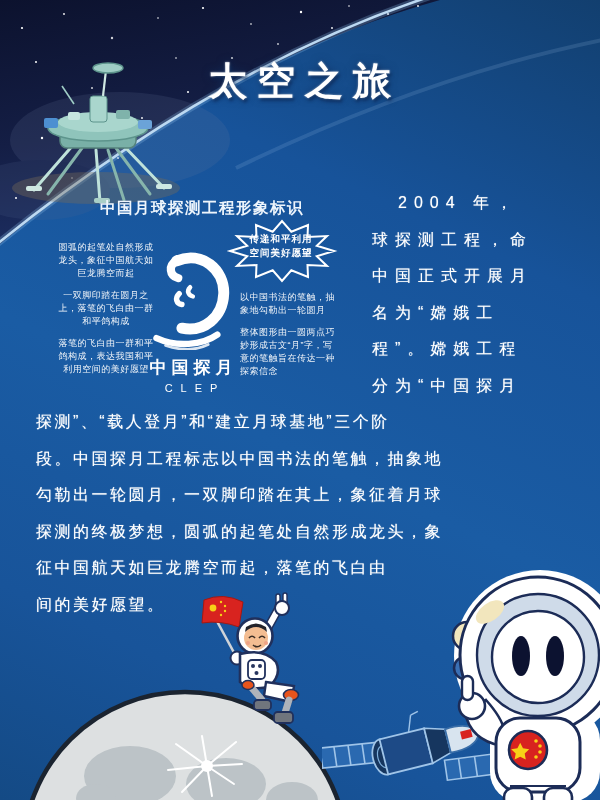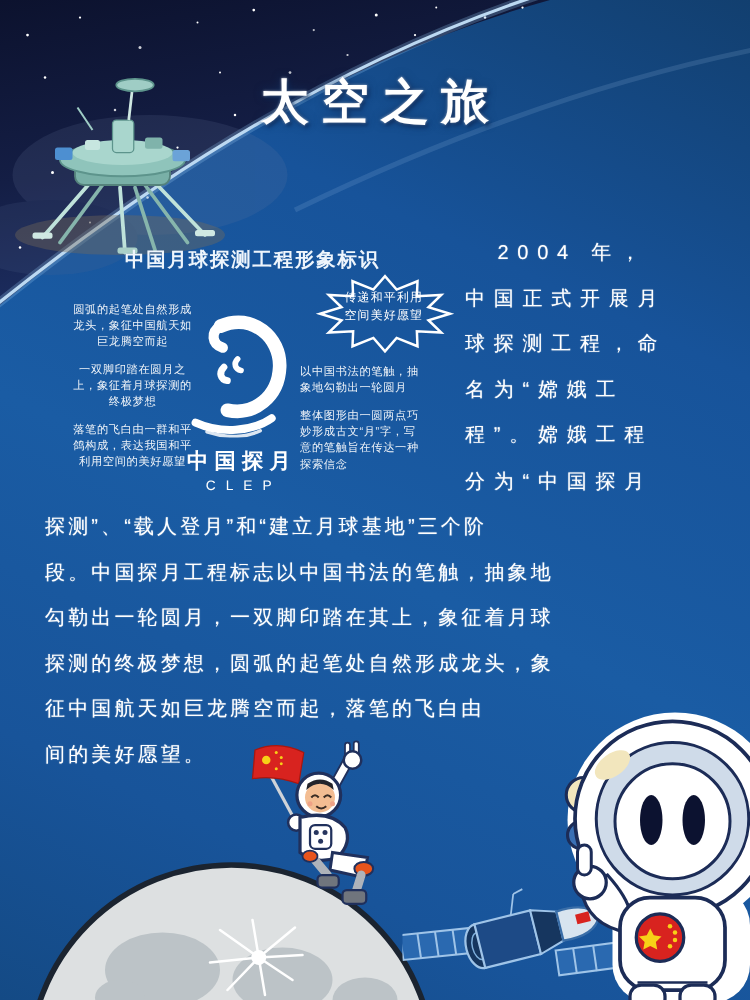--- a/index.html
+++ b/index.html
@@ -25,21 +25,21 @@
   .note{position:absolute;z-index:5;color:rgba(255,255,255,.93);
     font-size:9px;line-height:13px;letter-spacing:.5px;}
   .note p{margin-bottom:9px;}
   .note-left{left:56px;top:241px;width:100px;text-align:center;}
   .note-right{left:240px;top:291px;width:100px;}
 
   .logo-block{position:absolute;left:140px;top:250px;width:102px;z-index:5;text-align:center;color:#fff;}
   .logo-cn{font-size:17px;letter-spacing:5px;text-indent:5px;font-weight:bold;margin-top:2px;}
   .logo-en{font-size:11px;letter-spacing:8px;text-indent:8px;margin-top:3px;}
 
-  .burst{position:absolute;left:250px;top:216px;width:114px;height:72px;z-index:5;}
+  .burst{position:absolute;left:224px;top:216px;width:114px;height:72px;z-index:5;font-weight:bold;}
   .burst-text{position:absolute;left:0;top:16px;width:100%;text-align:center;color:#fff;
     font-size:9.5px;line-height:14px;letter-spacing:1px;}
 
   .hand{color:#fff;font-size:16px;line-height:36.6px;z-index:4;position:absolute;
     text-shadow:0 0 1px rgba(255,255,255,.6);}
   .col-text{left:372px;top:185px;width:205px;letter-spacing:7px;}
   .col-text .line:first-child{text-indent:26px;}
   .full-text{left:36px;top:404px;width:545px;letter-spacing:2.5px;}
 
   .ill{position:absolute;}
@@ -123,21 +123,21 @@
       <line x1="70" y1="52" x2="58" y2="34" stroke="#9fcdc5" stroke-width="1.6"></line>
     </g>
   </svg>
 
   <div class="title">太空之旅</div>
 
   <div class="section-heading">中国月球探测工程形象标识</div>
 
   <div class="note note-left">
     <p>圆弧的起笔处自然形成龙头，象征中国航天如巨龙腾空而起</p>
-    <p>一双脚印踏在圆月之上，象征着月球探测的终极梦想</p>
+    <p>一双脚印踏在圆月之上，落笔的飞白由一群和平鸽构成</p>
     <p>落笔的飞白由一群和平鸽构成，表达我国和平利用空间的美好愿望</p>
   </div>
 
   <div class="logo-block">
     <svg width="96" height="100" viewBox="0 0 100 110">
       <g fill="none" stroke="#ffffff" stroke-linecap="round">
         <path d="M34 12 C 62 0 87 22 86 48 C 85 74 64 91 40 86" stroke-width="12"></path>
         <path d="M34 12 C 25 17 26 28 36 31" stroke-width="9"></path>
         <path d="M37 48 c -5 5 -3 11 3 12" stroke-width="6"></path>
         <path d="M49 41 c -4 4 -2 9 3 10" stroke-width="5"></path>
@@ -159,22 +159,22 @@
     </div>
   </div>
 
   <div class="note note-right">
     <p>以中国书法的笔触，抽象地勾勒出一轮圆月</p>
     <p>整体图形由一圆两点巧妙形成古文“月”字，写意的笔触旨在传达一种探索信念</p>
   </div>
 
   <div class="hand col-text">
     <div class="line">2004 年，</div>
+    <div class="line">球探测工程，命</div>
     <div class="line">中国正式开展月</div>
-    <div class="line">球探测工程，命</div>
     <div class="line">名为“嫦娥工</div>
     <div class="line">程”。嫦娥工程</div>
     <div class="line">分为“中国探月</div>
   </div>
 
   <div class="hand full-text">
     <div class="line">探测”、“载人登月”和“建立月球基地”三个阶</div>
     <div class="line">段。中国探月工程标志以中国书法的笔触，抽象地</div>
     <div class="line">勾勒出一轮圆月，一双脚印踏在其上，象征着月球</div>
     <div class="line">探测的终极梦想，圆弧的起笔处自然形成龙头，象</div>

